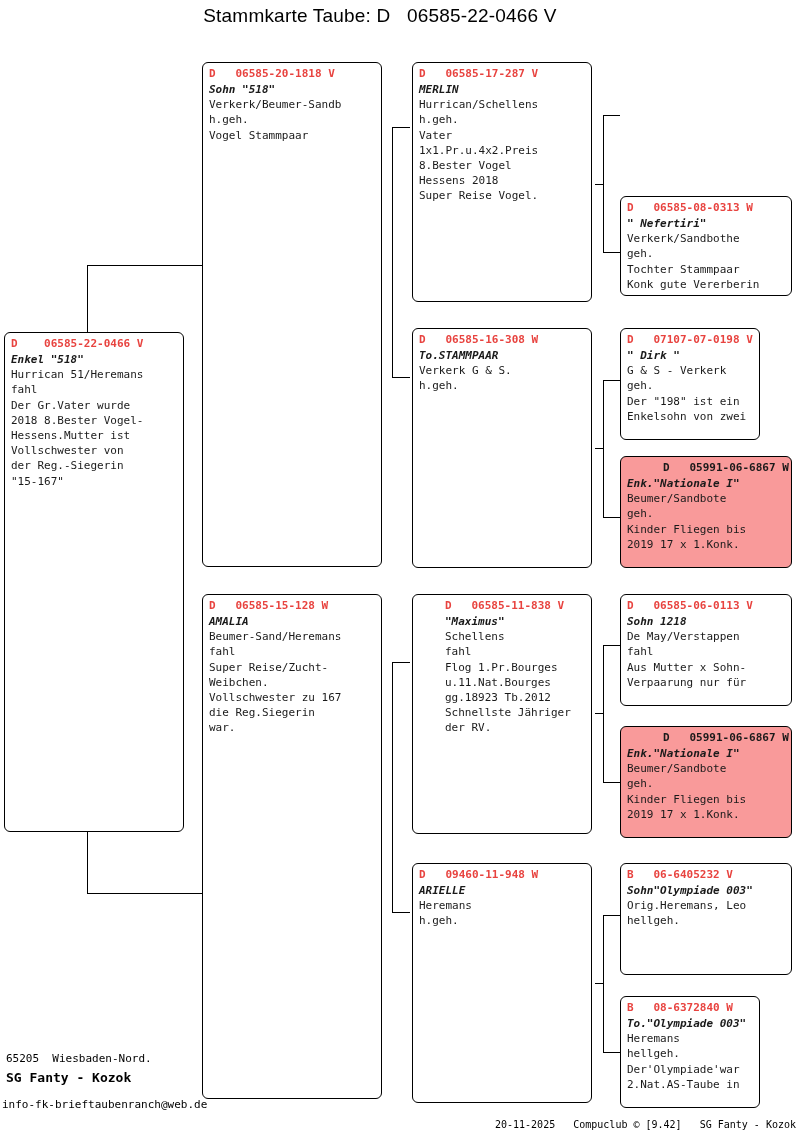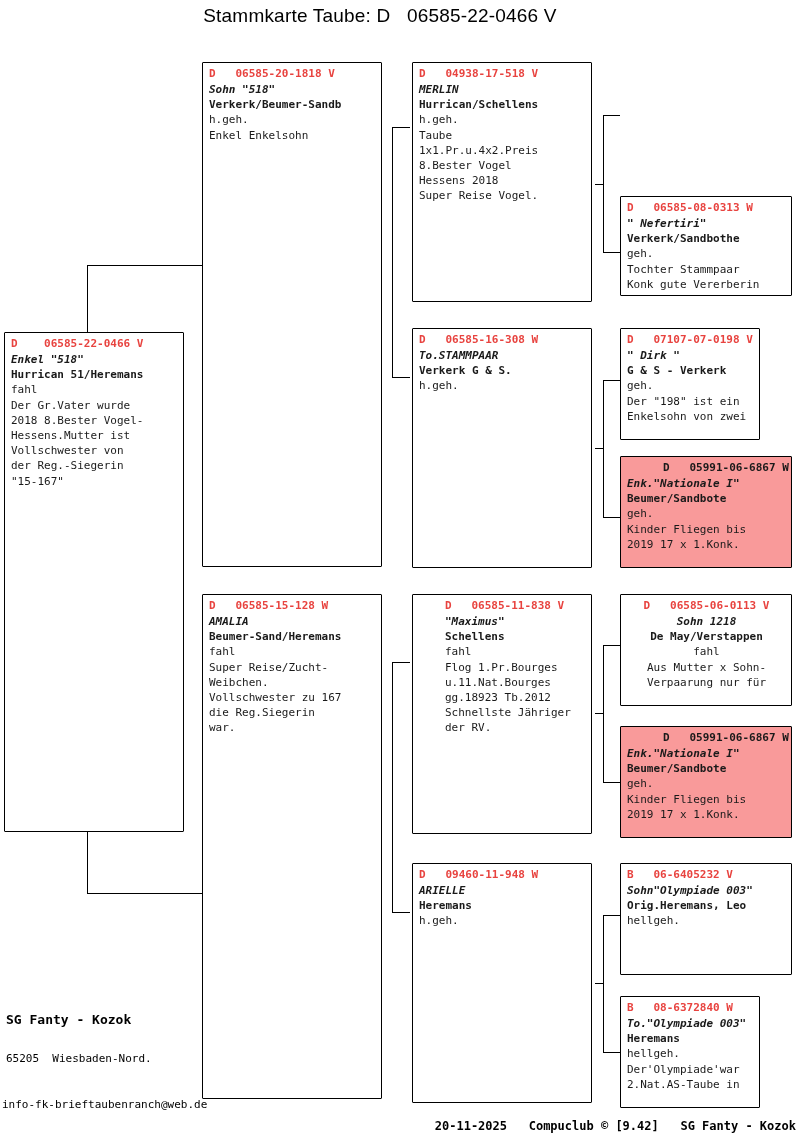--- a/index.html
+++ b/index.html
@@ -27,21 +27,21 @@
   
   .ln{position:absolute;background:#000;}
   .ln.v{width:1px;}
   .ln.h{height:1px;}
 
   
   .box{
     position:absolute;
     background:#ffffff;
     border:1px solid #000;
-    border-radius:1px;
+    border-radius:6px;
     box-sizing:border-box;
     padding:4px 5px 2px 6px;
     overflow:hidden;
     z-index:5;
   }
   .box .shadow-r{
     position:absolute;right:-5px;top:7px;bottom:-5px;width:5px;background:#000;z-index:-1;
   }
   .box .shadow-b{
     position:absolute;left:7px;right:-5px;bottom:-5px;height:5px;background:#000;z-index:-1;
@@ -58,38 +58,38 @@
   }
   .box.pink .hdr{color:#1a1a1a;padding-left:36px;}
 
   .ln-txt{
     font-size:11px;
     color:#1a1a1a;
     line-height:15.2px;
     white-space:pre;
   }
   .ln-txt.it{font-style:italic;font-weight:bold;}
-  .ln-txt.bd{font-weight:bold;}
+  .ln-txt.bd{font-weight:normal;}
 
   
   .foot-name{
-    position:absolute;left:6px;top:1012px;
+    position:absolute;left:6px;top:1070px;
     font-size:13px;font-weight:bold;color:#000;white-space:pre;
   }
   .foot-addr{
     position:absolute;left:6px;top:1052px;
     font-size:11px;color:#000;white-space:pre;
   }
   .foot-mail{
     position:absolute;left:2px;top:1098px;
     font-size:11px;color:#000;white-space:pre;
   }
   .foot-meta{
     position:absolute;right:4px;top:1119px;
-    font-size:12px;font-weight:bold;color:#000;white-space:pre;
+    font-size:10px;font-weight:normal;color:#000;white-space:pre;
     font-family:"DejaVu Sans Mono","Liberation Mono",monospace;
   }
 </style>
 </head>
 <body>
 
 <div class="page">
 
   <div class="title">Stammkarte Taube: D   06585-22-0466 V</div>
 
@@ -141,45 +141,45 @@
     <div class="ln-txt">"15-167"</div>
   </div>
 
   <div class="box" style="left:202px;top:62px;width:180px;height:505px;">
     <span class="shadow-r"></span>
     <span class="shadow-b"></span>
     <div class="hdr">D   06585-20-1818 V</div>
     <div class="ln-txt it">Sohn "518"</div>
     <div class="ln-txt bd">Verkerk/Beumer-Sandb</div>
     <div class="ln-txt">h.geh.</div>
-    <div class="ln-txt">Enkel Enkelsohn</div>
+    <div class="ln-txt">Vogel Stammpaar</div>
   </div>
 
   <div class="box" style="left:202px;top:594px;width:180px;height:505px;">
     <span class="shadow-r"></span>
     <span class="shadow-b"></span>
     <div class="hdr">D   06585-15-128 W</div>
     <div class="ln-txt it">AMALIA</div>
     <div class="ln-txt bd">Beumer-Sand/Heremans</div>
     <div class="ln-txt">fahl</div>
     <div class="ln-txt">Super Reise/Zucht-</div>
     <div class="ln-txt">Weibchen.</div>
     <div class="ln-txt">Vollschwester zu 167</div>
     <div class="ln-txt">die Reg.Siegerin</div>
     <div class="ln-txt">war.</div>
   </div>
 
   <div class="box" style="left:412px;top:62px;width:180px;height:240px;">
     <span class="shadow-r"></span>
     <span class="shadow-b"></span>
-    <div class="hdr">D   04938-17-518 V</div>
+    <div class="hdr">D   06585-17-287 V</div>
     <div class="ln-txt it">MERLIN</div>
     <div class="ln-txt bd">Hurrican/Schellens</div>
     <div class="ln-txt">h.geh.</div>
-    <div class="ln-txt">Taube</div>
+    <div class="ln-txt">Vater</div>
     <div class="ln-txt">1x1.Pr.u.4x2.Preis</div>
     <div class="ln-txt">8.Bester Vogel</div>
     <div class="ln-txt">Hessens 2018</div>
     <div class="ln-txt">Super Reise Vogel.</div>
   </div>
 
   <div class="box" style="left:412px;top:328px;width:180px;height:240px;">
     <span class="shadow-r"></span>
     <span class="shadow-b"></span>
     <div class="hdr">D   06585-16-308 W</div>
@@ -238,21 +238,21 @@
     <span class="shadow-r"></span>
     <span class="shadow-b"></span>
     <div class="hdr">D   05991-06-6867 W</div>
     <div class="ln-txt it">Enk."Nationale I"</div>
     <div class="ln-txt bd">Beumer/Sandbote</div>
     <div class="ln-txt">geh.</div>
     <div class="ln-txt">Kinder Fliegen bis</div>
     <div class="ln-txt">2019 17 x 1.Konk.</div>
   </div>
 
-  <div class="box" style="left:620px;top:594px;width:172px;height:112px;text-align:center;">
+  <div class="box" style="left:620px;top:594px;width:172px;height:112px;">
     <span class="shadow-r"></span>
     <span class="shadow-b"></span>
     <div class="hdr">D   06585-06-0113 V</div>
     <div class="ln-txt it">Sohn 1218</div>
     <div class="ln-txt bd">De May/Verstappen</div>
     <div class="ln-txt">fahl</div>
     <div class="ln-txt">Aus Mutter x Sohn-</div>
     <div class="ln-txt">Verpaarung nur für</div>
   </div>
 

